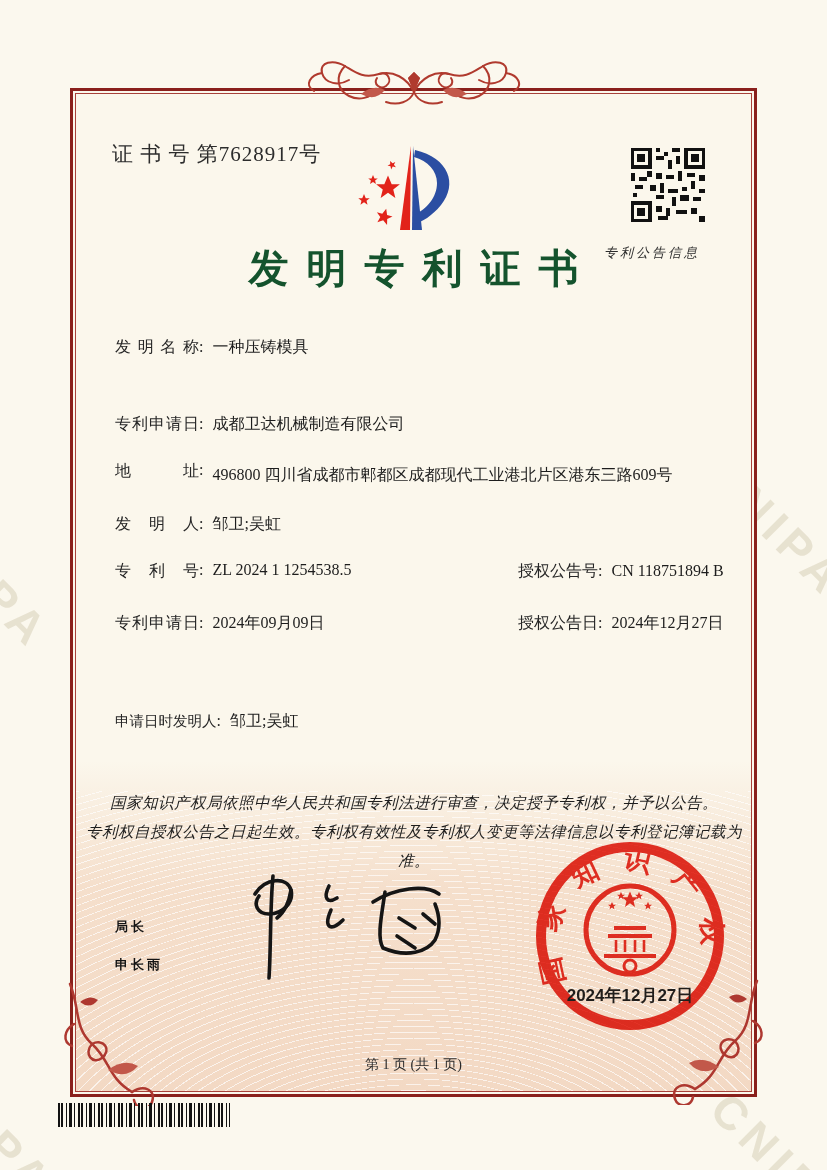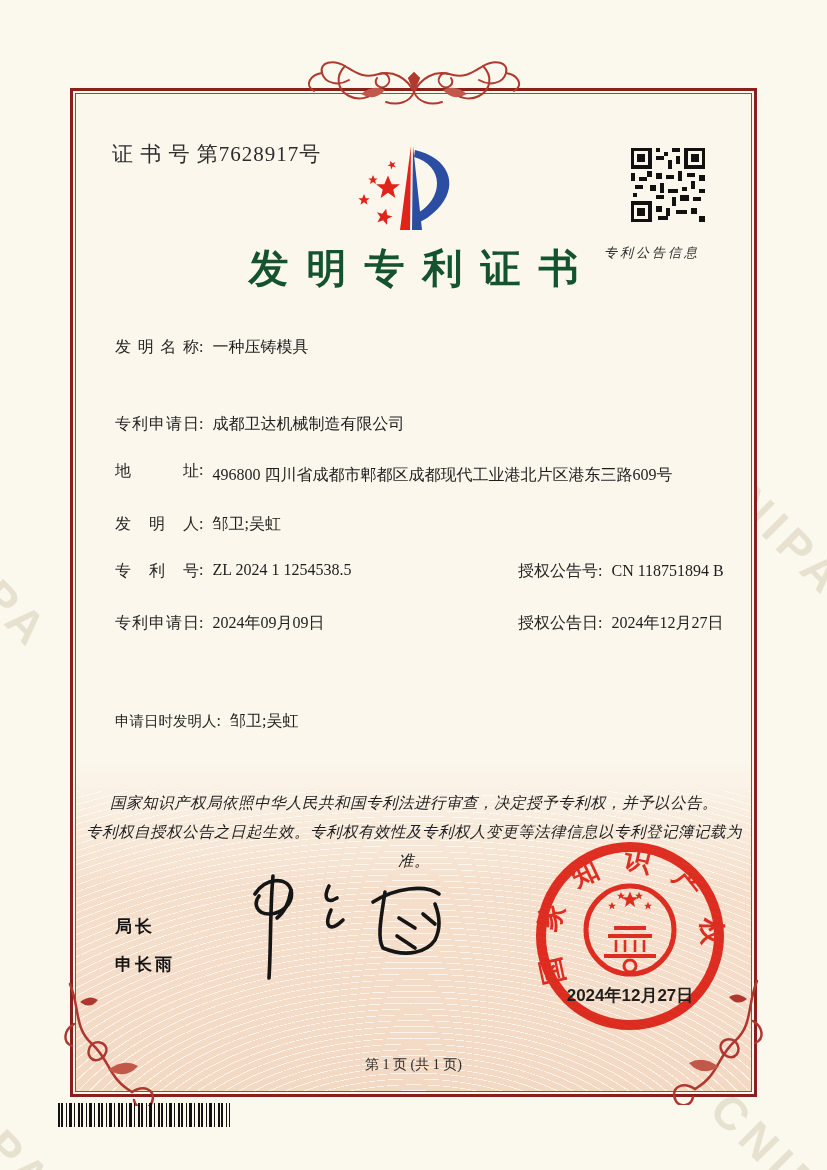--- a/index.html
+++ b/index.html
@@ -81,21 +81,21 @@
   
   .statement{
     position:absolute;left:84px;top:788px;width:660px;text-align:center;
     font-size:15.5px;font-style:italic;line-height:29px;color:#1e1e1e;letter-spacing:.5px;
   }
 
   
   .director{
     position:absolute;left:115px;top:908px;
     font-family:"Liberation Sans","DejaVu Sans",sans-serif;
-    font-size:17px;font-weight:600;letter-spacing:3px;line-height:38px;color:#141414;
+    font-size:13px;font-weight:600;letter-spacing:3px;line-height:38px;color:#141414;
   }
   .sign{position:absolute;left:225px;top:862px;width:235px;height:125px;}
   .seal{position:absolute;left:532px;top:838px;width:196px;height:196px;mix-blend-mode:multiply;opacity:.95;}
 
   
   .pageinfo{position:absolute;left:0;top:1056px;width:827px;text-align:center;font-size:14px;color:#2a2a2a;}
   .barcode{
     position:absolute;left:58px;top:1103px;width:172px;height:24px;
     background:repeating-linear-gradient(90deg,
       #121212 0 2px,transparent 2px 3px,

